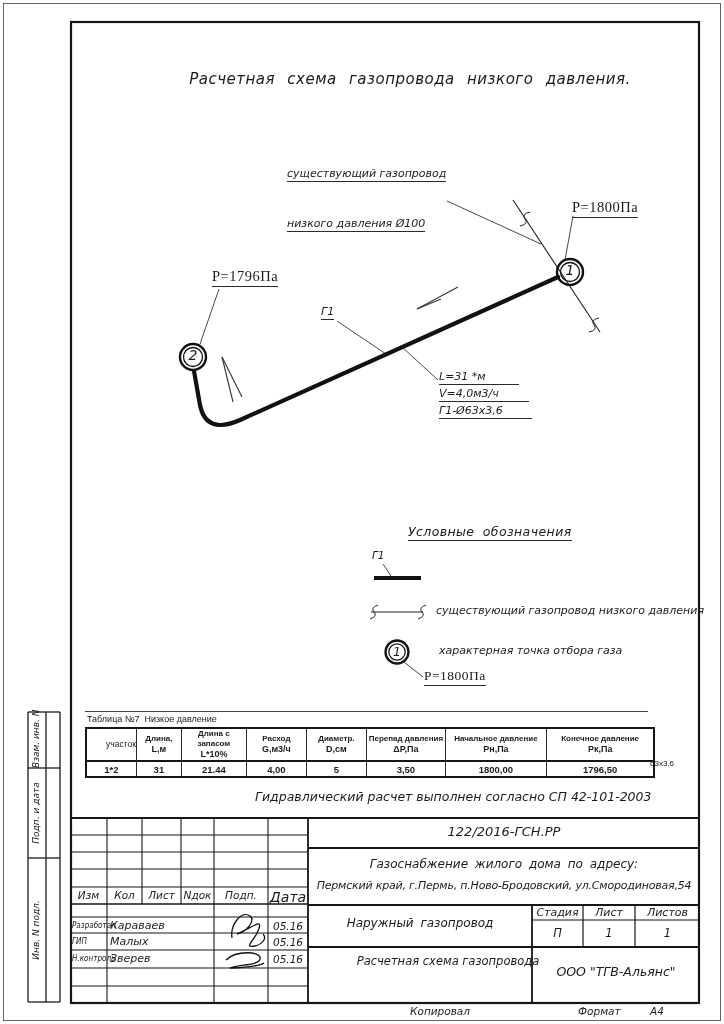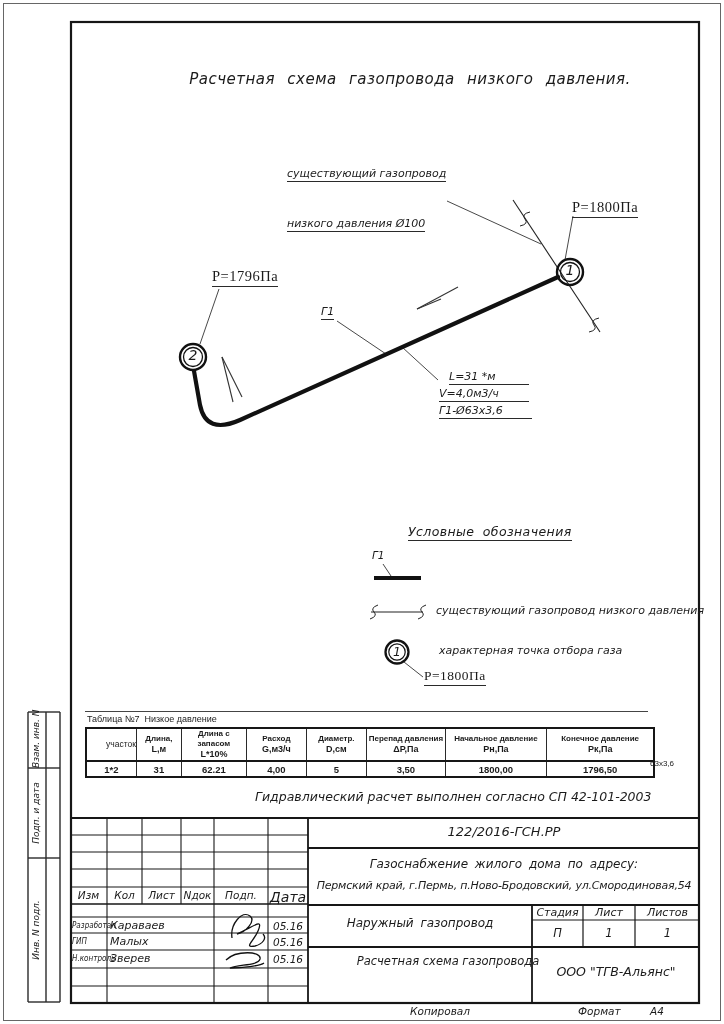--- a/index.html
+++ b/index.html
@@ -139,21 +139,21 @@
   <div class="abs hand ul" style="left:287px;top:183px;font-size:11px;margin-top:34px;">низкого давления Ø100</div>
 
   <div class="abs serif ul" style="left:572px;top:199px;font-size:14.5px;">Р=1800Па</div>
   <div class="abs serif ul" style="left:212px;top:268px;font-size:14.5px;">Р=1796Па</div>
 
   <div class="abs hand ctr" style="left:558px;top:262px;width:24px;font-size:14px;">1</div>
   <div class="abs hand ctr" style="left:181px;top:347px;width:24px;font-size:14px;">2</div>
 
   <div class="abs hand ul" style="left:321px;top:305px;font-size:11px;">Г1</div>
 
-  <div class="abs hand ul" style="left:439px;top:370px;width:80px;font-size:11px;margin-left:10px;">L=31 *м</div>
+  <div class="abs hand ul" style="left:439px;top:370px;width:80px;font-size:11px;">L=31 *м</div>
   <div class="abs hand ul" style="left:439px;top:387px;width:90px;font-size:11px;">V=4,0м3/ч</div>
   <div class="abs hand ul" style="left:439px;top:404px;width:93px;font-size:11px;">Г1-Ø63х3,6</div>
 
   <div class="abs hand ul" style="left:408px;top:524px;font-size:12.5px;letter-spacing:.4px;word-spacing:4px;">Условные обозначения</div>
   <div class="abs hand" style="left:372px;top:549px;font-size:10.5px;">Г1</div>
   <div class="abs hand" style="left:436px;top:604px;font-size:11px;">существующий газопровод низкого давления</div>
   <div class="abs hand ctr" style="left:386px;top:644px;width:22px;font-size:12.5px;">1</div>
   <div class="abs hand" style="left:439px;top:644px;font-size:11px;">характерная точка отбора газа</div>
   <div class="abs serif ul" style="left:424px;top:668px;font-size:13.5px;">Р=1800Па</div>
 
@@ -200,21 +200,21 @@
             <div class="h2">Рн,Па</div>
           </td>
       <td>
             <div class="h1">Конечное давление</div>
             <div class="h2">Рк,Па</div>
           </td>
     </tr>
     <tr class="dat">
       <td>1*2</td>
       <td>31</td>
-      <td>62.21</td>
+      <td>21.44</td>
       <td>4,00</td>
       <td>5</td>
       <td>3,50</td>
       <td>1800,00</td>
       <td>1796,50</td>
     </tr>
   </tbody>
     </table>
 
   <div class="abs" style="left:650px;top:759px;font-family:'Liberation Sans',sans-serif;font-size:8px;">63х3,6</div>

